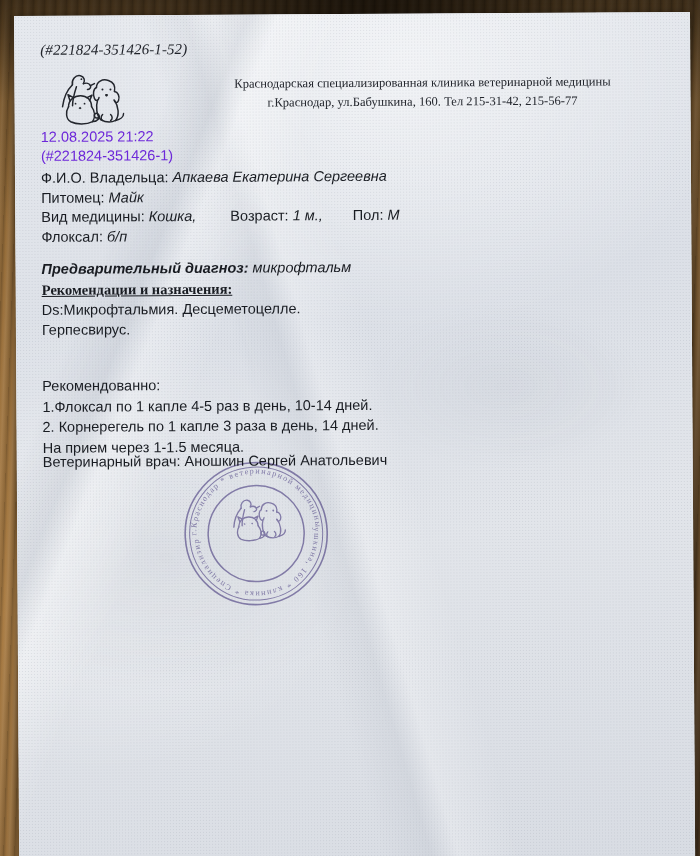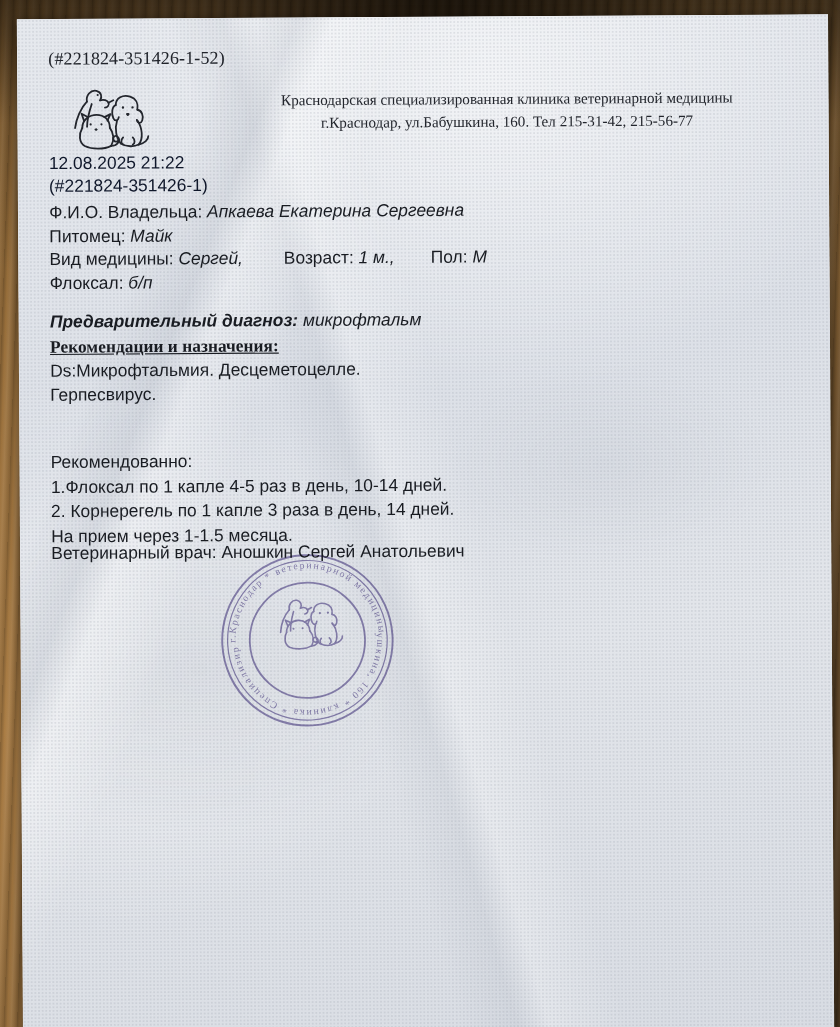--- a/index.html
+++ b/index.html
@@ -100,20 +100,21 @@
   .serif { font-family: "Liberation Serif", serif; }
   .sans  { font-family: "Liberation Sans", sans-serif; }
 
   #doc-id-top {
     position: absolute;
     left: 26px; top: 26px;
     font-size: 15px;
     letter-spacing: 0.1px;
     color: #21242b;
     white-space: nowrap;
+    font-style: italic;
   }
 
   
   #clinic-header {
     position: absolute;
     left: 208px; top: 60px;
     width: 400px;
     text-align: center;
     font-size: 12.6px;
     line-height: 1.5;
@@ -126,21 +127,21 @@
     position: absolute;
     left: 36px; top: 55px;
     width: 74px; height: 58px;
   }
 
   #stamp-date {
     position: absolute;
     left: 26px; top: 112px;
     font-size: 14.5px;
     line-height: 1.28;
-    color: #0f172a;
+    color: #6d28d9;
     white-space: nowrap;
   }
   #stamp-date div + div { margin-top: 0px; }
 
   
   #patient-block {
     position: absolute;
     left: 26px; top: 153px;
     font-size: 14.5px;
     line-height: 1.36;
@@ -270,21 +271,21 @@
         <div class="row">
           <span class="lbl">Ф.И.О. Владельца:</span>
           <span class="val">Апкаева Екатерина Сергеевна</span>
         </div>
         <div class="row">
           <span class="lbl">Питомец:</span>
           <span class="val">Майк</span>
         </div>
         <div class="row">
           <span class="lbl">Вид медицины:</span>
-          <span class="val">Сергей,</span>
+          <span class="val">Кошка,</span>
           <span class="gap-a"></span>
           <span class="lbl">Возраст:</span>
           <span class="val">1 м.,</span>
           <span class="gap-b"></span>
           <span class="lbl">Пол:</span>
           <span class="val">М</span>
         </div>
         <div class="row">
           <span class="lbl">Флоксал:</span>
           <span class="val">б/п</span>

